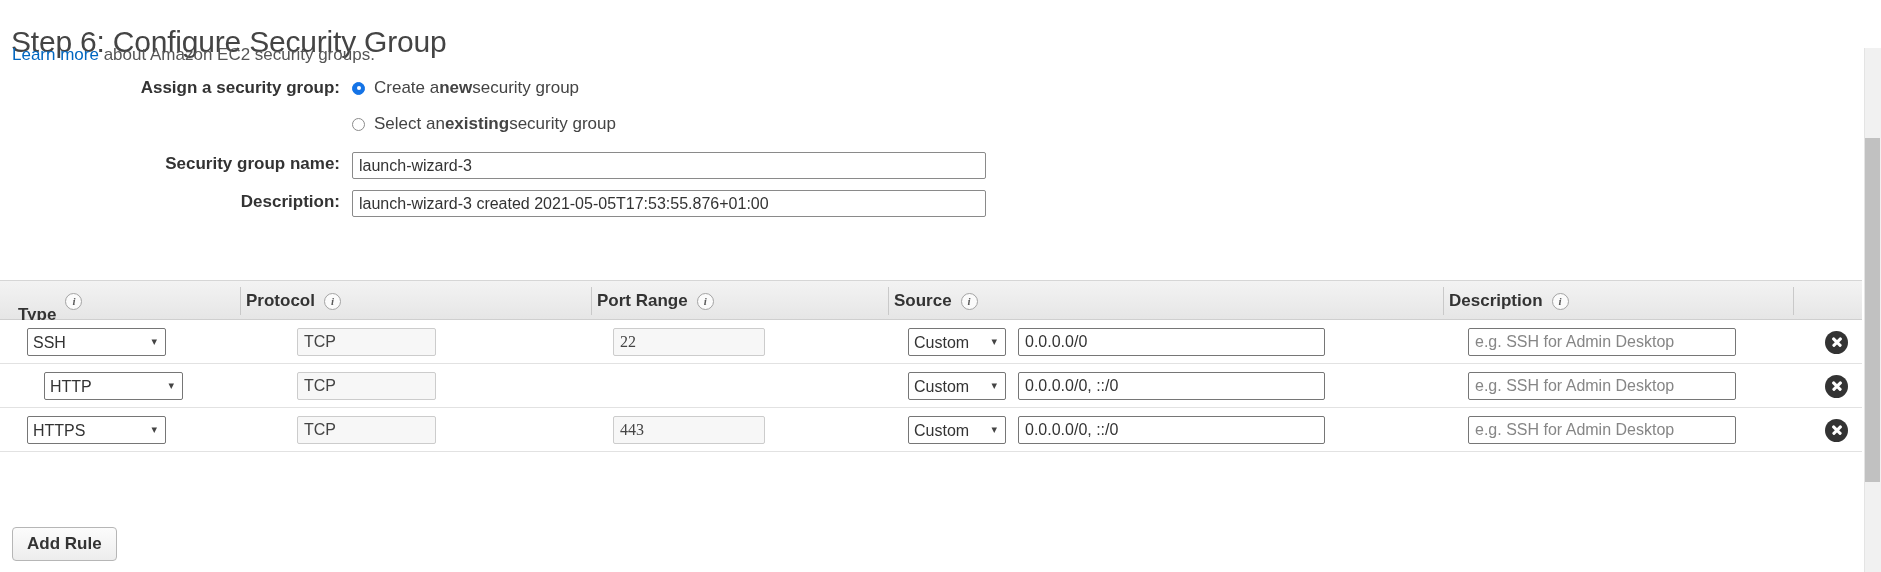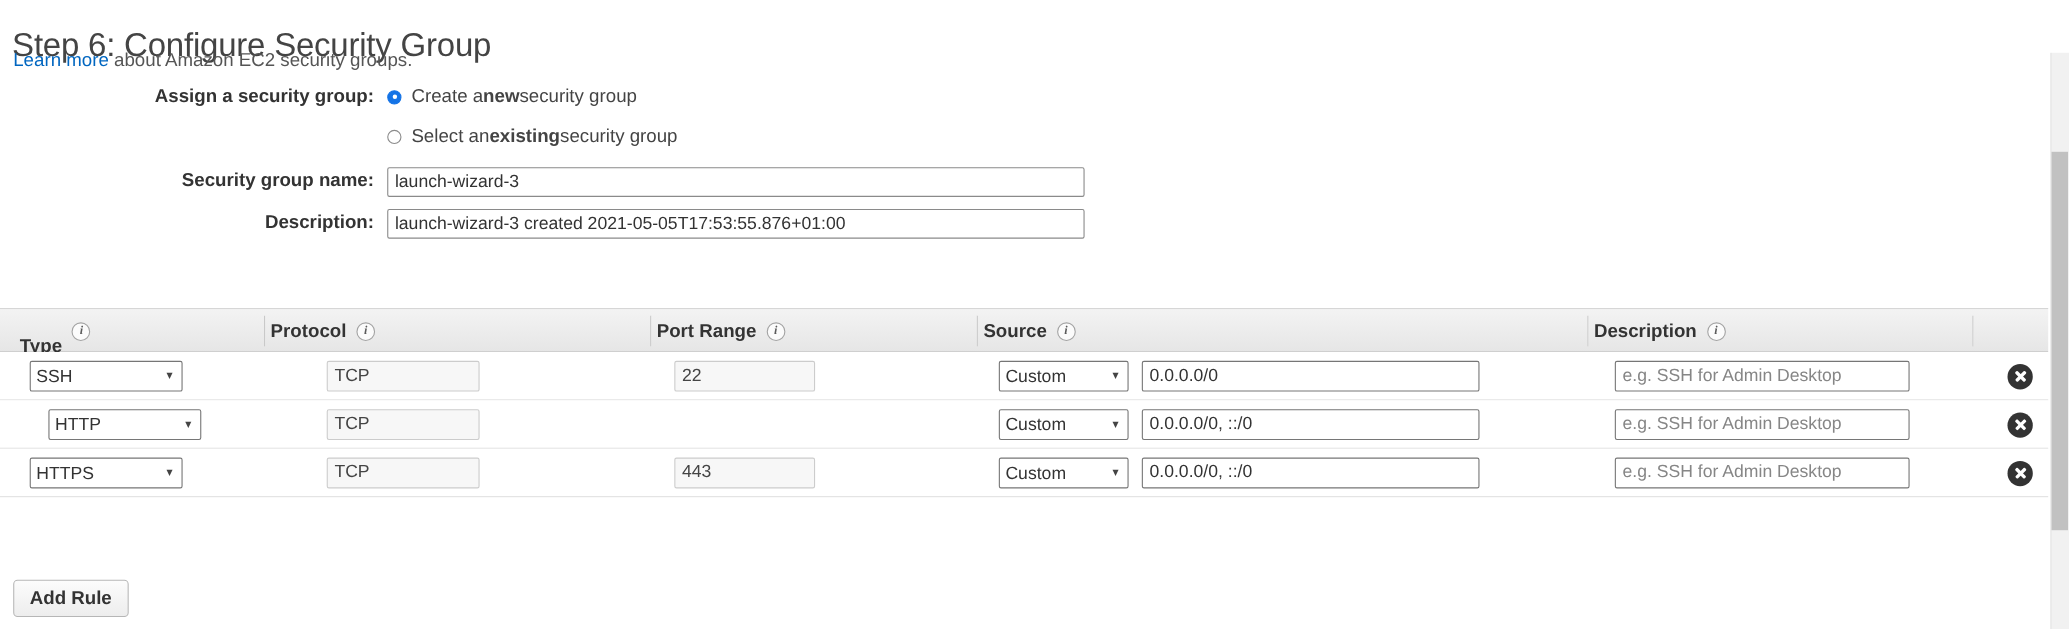--- a/index.html
+++ b/index.html
@@ -181,35 +181,35 @@
   .sel-wrap { position: relative; display: inline-block; }
   .sel-wrap .chev {
     position: absolute;
     right: 9px; top: 50%;
     transform: translateY(-55%);
     pointer-events: none;
     font-size: 11px;
     color: #444444;
   }
   .sel-type { width: 139px; }
-  .sel-source { width: 118px; }
+  .sel-source { width: 98px; }
 
   .ro-input {
     height: 28px;
     border: 1px solid #cccccc;
     border-radius: 2px;
     background: #f7f7f7;
     font-family: "Liberation Sans", sans-serif;
     font-size: 16px;
     color: #444444;
     padding: 0 6px;
     outline: none;
   }
   .in-protocol { width: 139px; }
-  .in-port { width: 128px; }
+  .in-port { width: 152px; font-family: Liberation Serif, serif; }
   .cidr-input {
     width: 307px;
     height: 28px;
     border: 1px solid #767676;
     border-radius: 2px;
     background: #ffffff;
     font-family: "Liberation Sans", sans-serif;
     font-size: 16px;
     color: #333333;
     padding: 0 6px;

